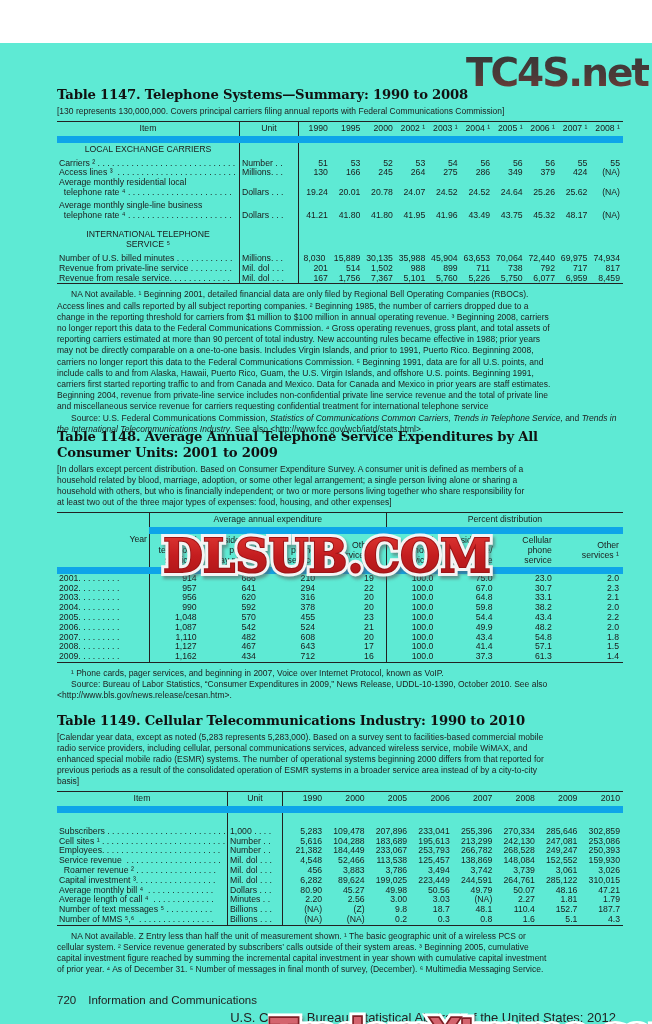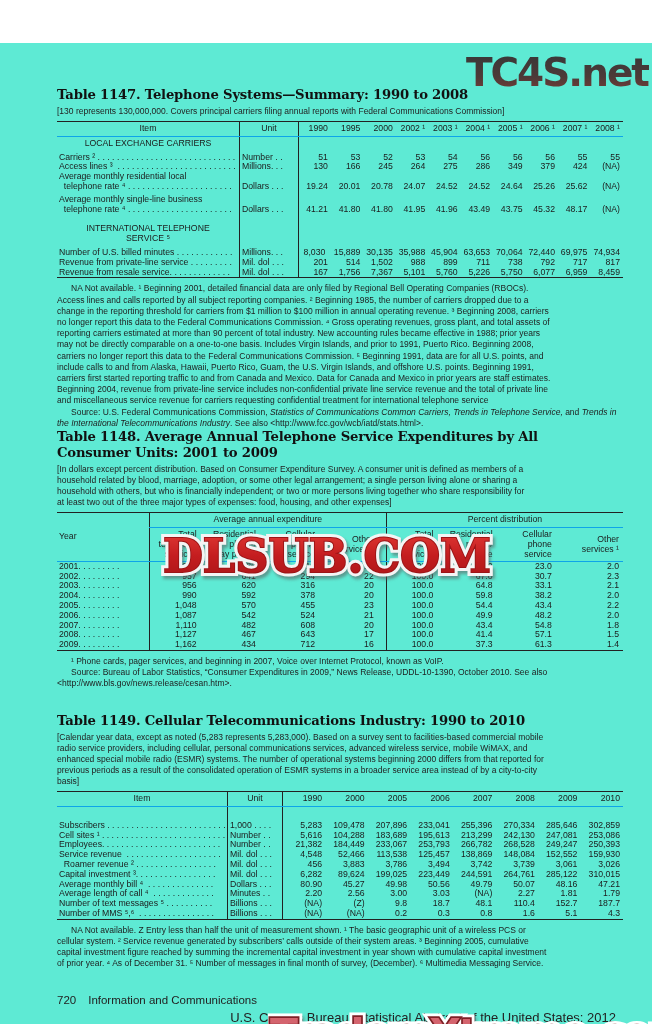--- a/index.html
+++ b/index.html
@@ -8,36 +8,36 @@
   .sec{position:absolute;left:57px;width:566px;}
   #sec1147{top:44px;} #sec1148{top:386px;} #sec1149{top:670px;}
 
   .tbl-title{font-family:"DejaVu Serif","Liberation Serif",serif;font-weight:bold;
              font-size:13.2px;line-height:16px;margin:0;white-space:pre-line;letter-spacing:-0.2px;color:#111;}
   .tbl-note{font-size:8.5px;line-height:11px;margin:3px 0 0 0;white-space:pre-line;color:#222;}
 
   table.stat{border-collapse:collapse;table-layout:fixed;width:100%;margin-top:4px;
              border-top:1.4px solid #222;border-bottom:1.4px solid #222;
              font-size:8.7px;line-height:9.8px;color:#1b1b1b;}
-  .stat th{font-weight:normal;border-bottom:1px solid #0ea5e9;padding:2px 2px;vertical-align:middle;}
+  .stat th{font-weight:normal;border-bottom:7px solid #0ea5e9;padding:2px 2px;vertical-align:middle;}
   .stat td{vertical-align:bottom;padding:0 2px;overflow:hidden;}
   .stat .vl{border-left:1px solid #222;}
   .stat .c-item{text-align:left;white-space:pre;}
   .stat .c-unit{text-align:left;white-space:pre;}
   .stat .c-num{text-align:right;white-space:nowrap;padding-right:3px;}
   .stat .h-yr{text-align:right;padding-right:3px;white-space:nowrap;}
   .stat .secrow{text-align:center;white-space:pre-line;}
 
   .t1148 .h-grp{text-align:center;}
   .t1148 .h-col{text-align:right;padding:1px 12px 2px 0;white-space:pre-line;line-height:10px;}
   .t1148 .h-col:last-child{padding-right:4px;}
   .t1148 .c-ylabel{white-space:pre;padding-left:2px;}
   .t1148 .c-num{padding-right:12px;}
   .t1148 .c-num:last-child{padding-right:4px;}
-  .t1148 .h-year{text-align:left;}
+  .t1148 .h-year{text-align:right;}
 
   .fn{font-size:8.5px;line-height:11.2px;margin-top:5px;color:#1d1d1d;}
   .fn p{margin:0;text-indent:14px;white-space:pre-line;}
   .fn p.src{white-space:normal;}
   .fn i{font-style:italic;}
 
   .footer-left{position:absolute;left:57px;top:951px;font-size:11.5px;color:#222;}
   .footer-left .num{margin-right:12px;}
   .footer-right{position:absolute;right:36px;top:967px;font-size:13px;color:#222;padding-left:36px;}
 

